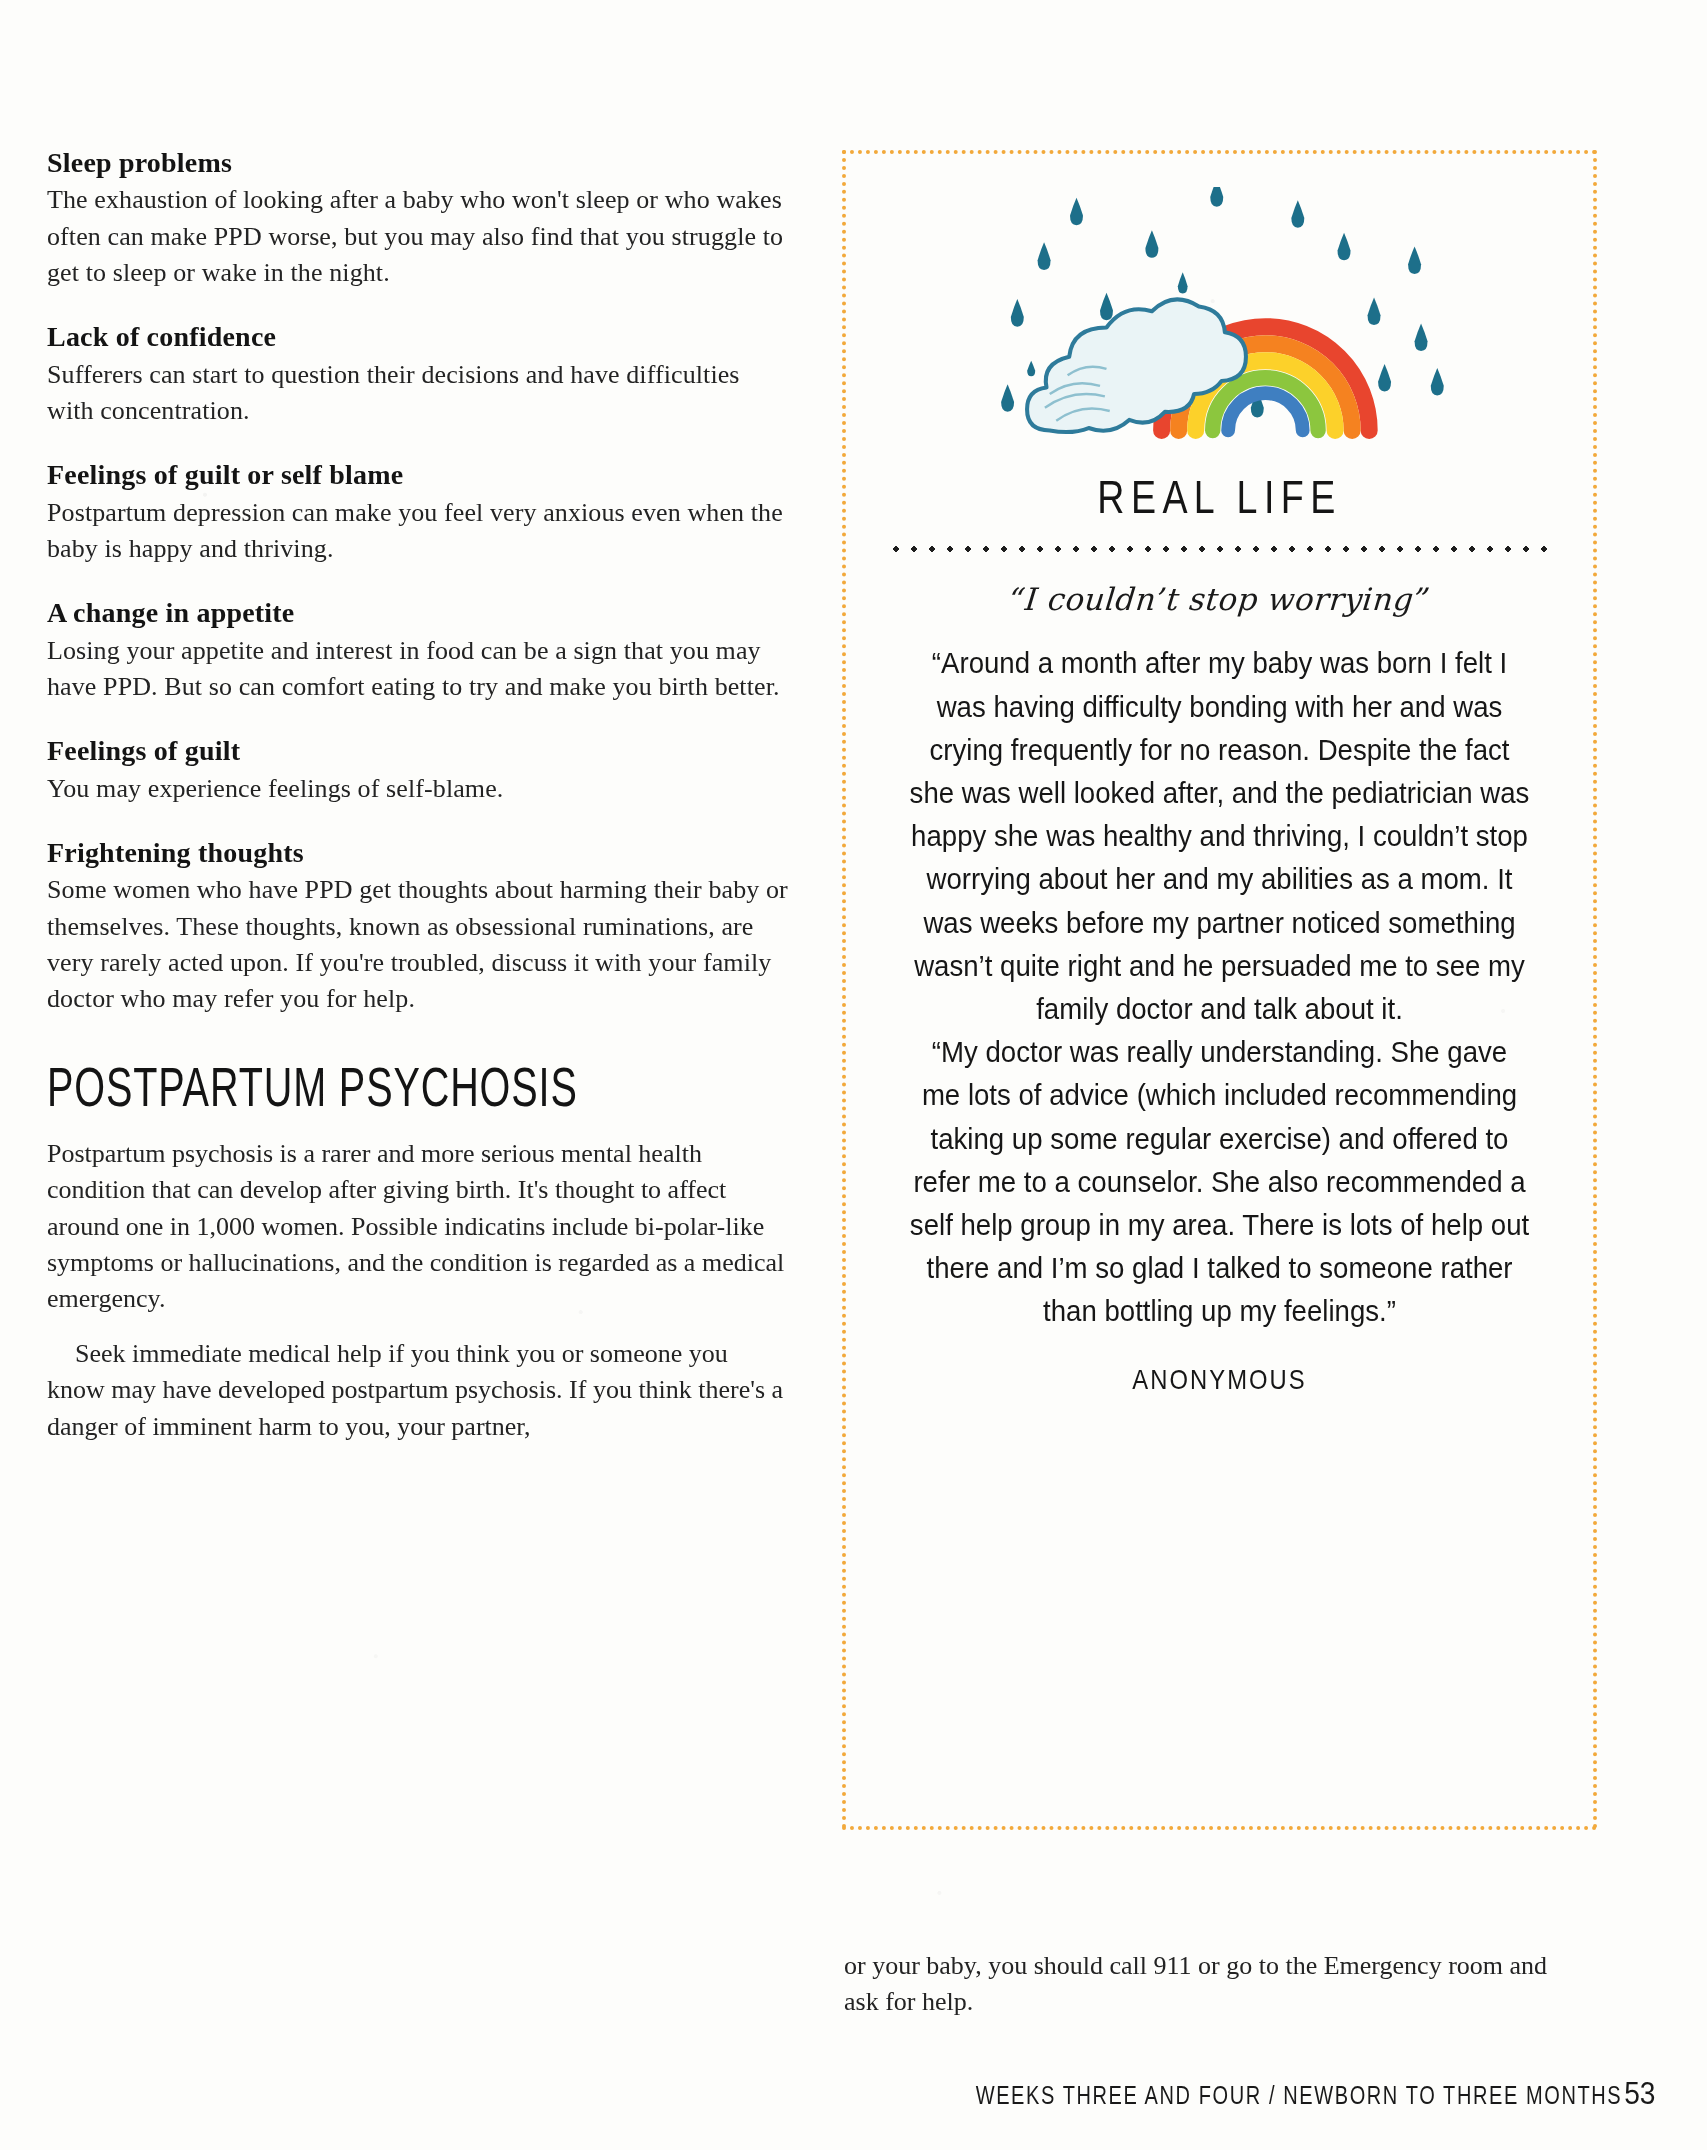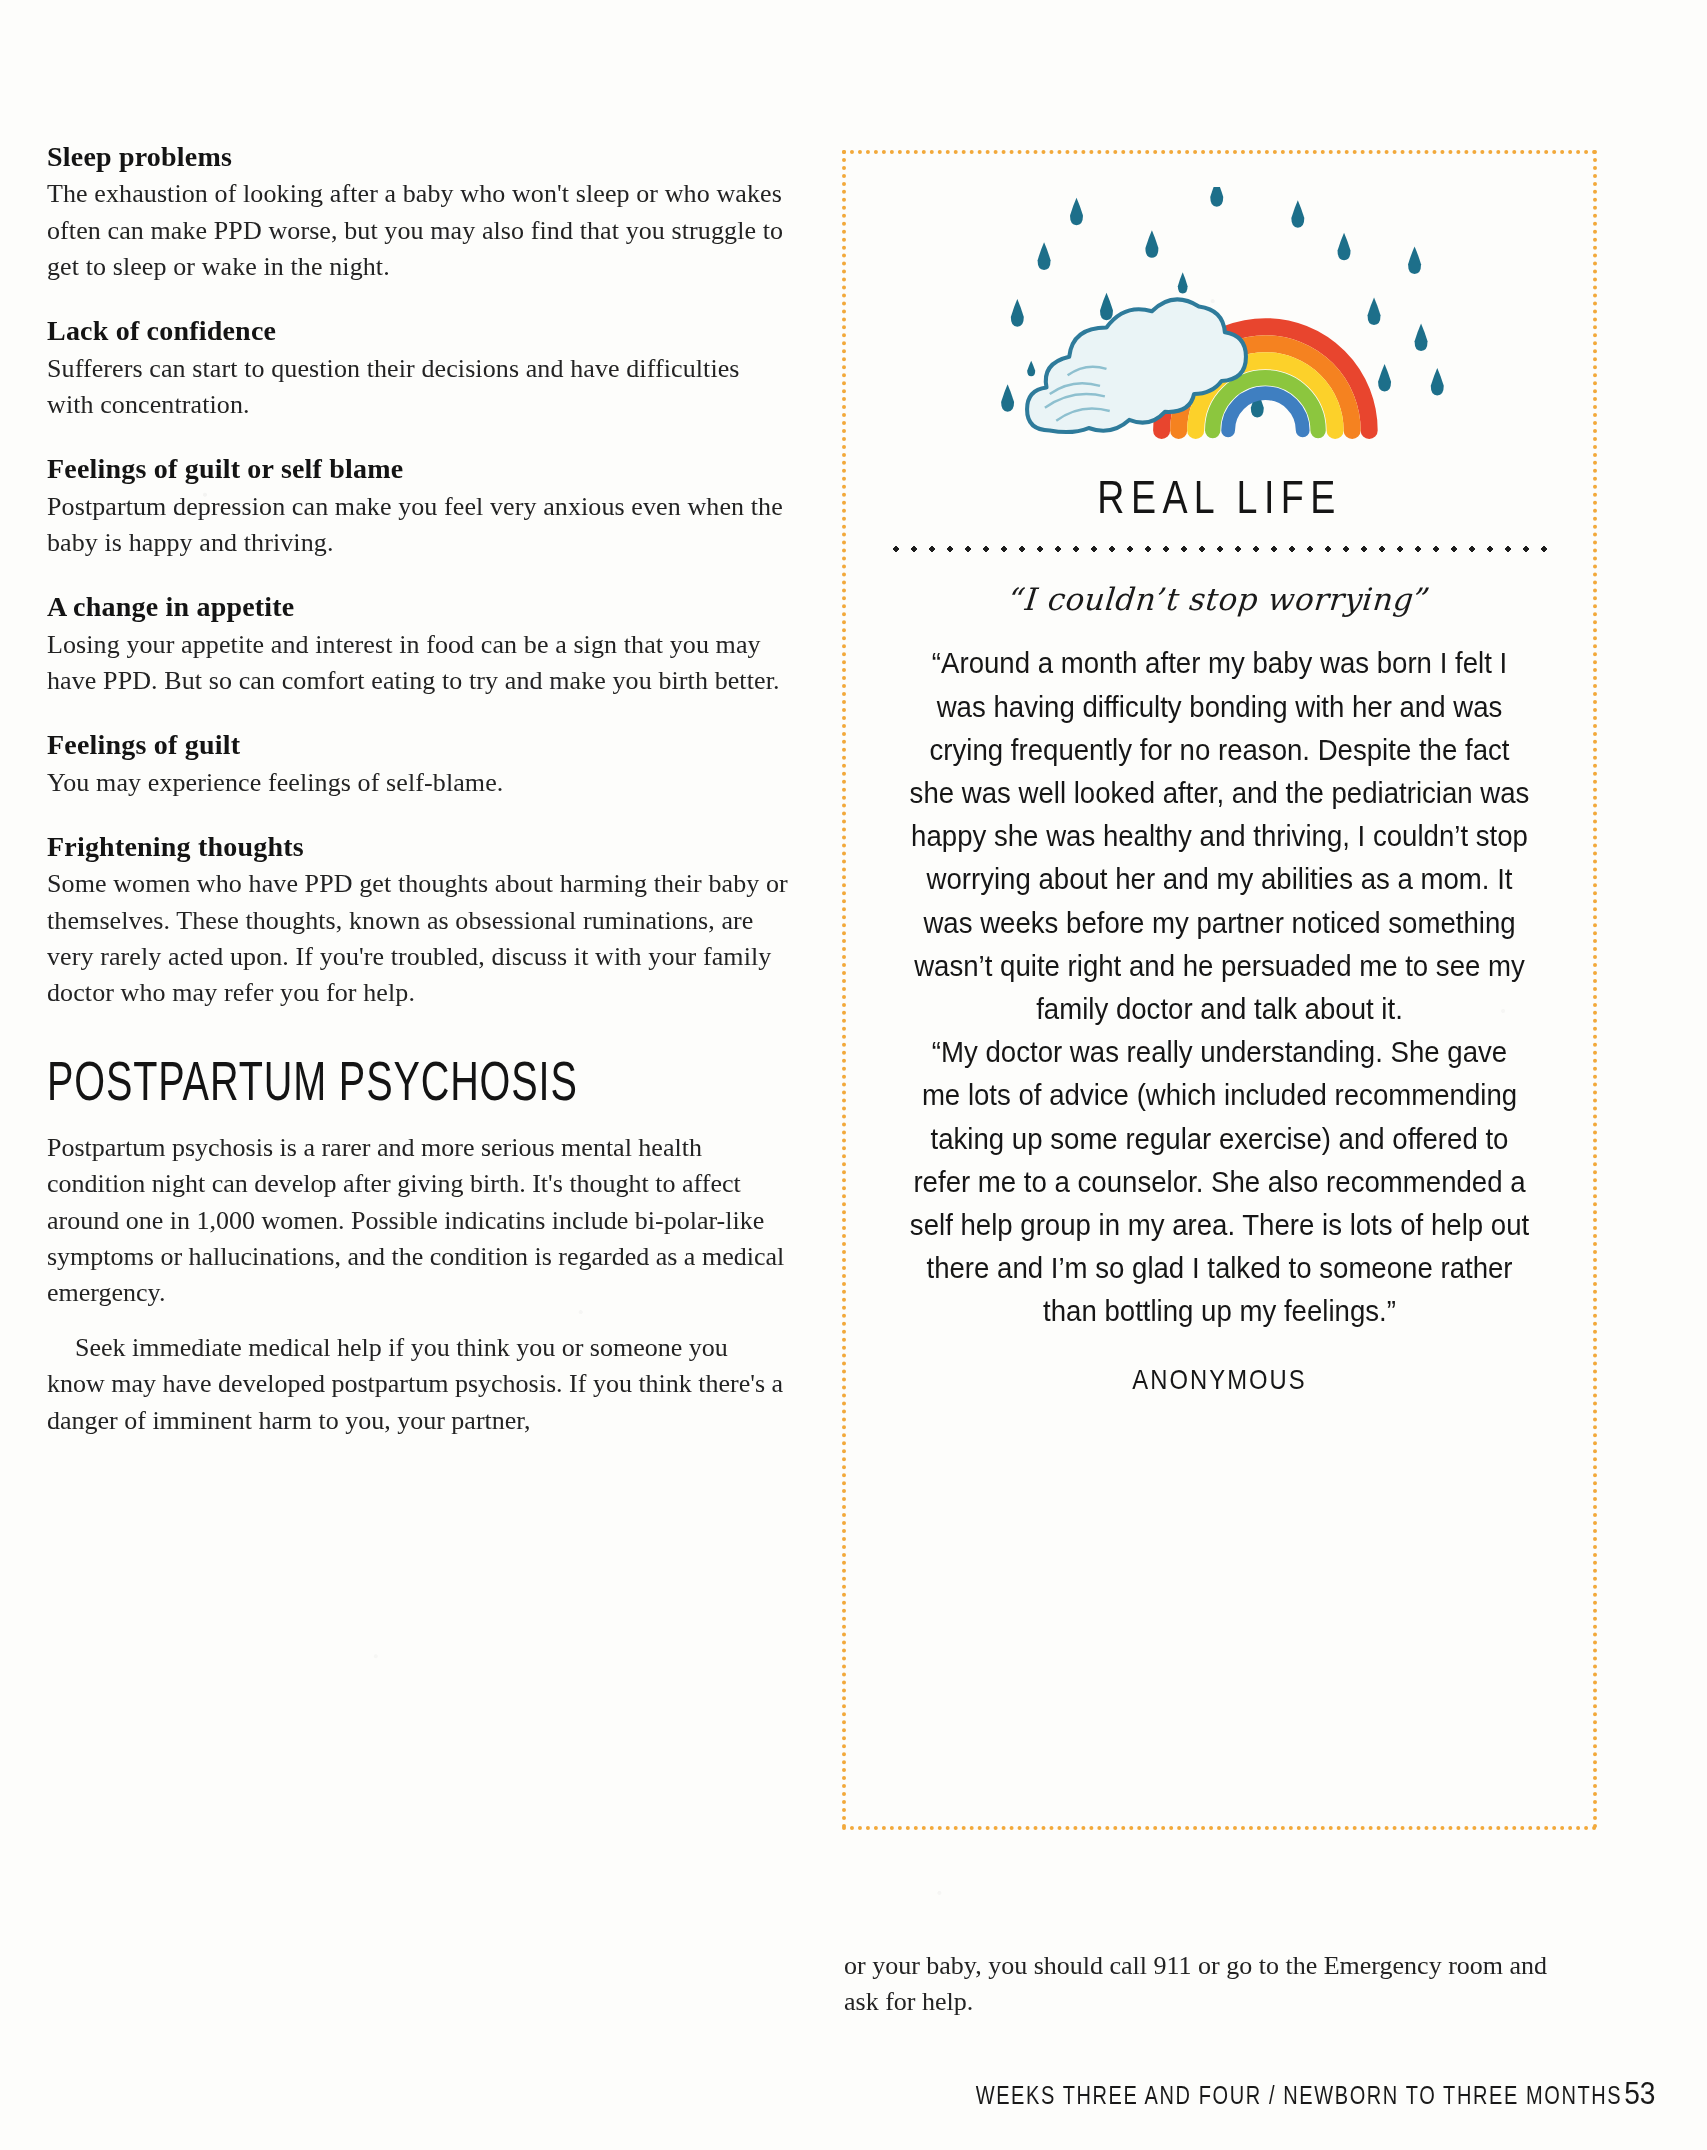--- a/index.html
+++ b/index.html
@@ -22,21 +22,21 @@
       radial-gradient(circle at 55% 88%, rgba(160,160,160,.08) 0 1.6px, transparent 2.4px),
       radial-gradient(circle at 22% 77%, rgba(160,160,160,.07) 0 1.6px, transparent 2.4px);
     pointer-events:none;
   }
 
   .page{position:absolute;inset:0;}
 
   
   .col-left{
     position:absolute;
-    left:47px; top:140px; width:743px;
+    left:47px; top:146px; width:743px;
   }
   .sym-block{margin-bottom:29px;}
   .sym-h{
     font-family:"Liberation Serif", serif;
     font-weight:bold;
     font-size:28px;
     line-height:1.18;
     letter-spacing:0.2px;
     margin:0 0 3.2px 0;
     color:#141414;
@@ -209,21 +209,21 @@
       <p class="sym-p">You may experience feelings of self-blame.</p>
     </div>
 
     <div class="sym-block">
       <h3 class="sym-h">Frightening thoughts</h3>
       <p class="sym-p">Some women who have PPD get thoughts about harming their baby or themselves. These thoughts, known as obsessional ruminations, are very rarely acted upon. If you're troubled, discuss it with your family doctor who may refer you for help.</p>
     </div>
 
     <h2 class="psy-title">POSTPARTUM PSYCHOSIS</h2>
 
-    <p class="psy-p">Postpartum psychosis is a rarer and more serious mental health condition night can develop after giving birth. It's thought to affect around one in 1,000 women. Possible indicatins include bi-polar-like symptoms or hallucinations, and the condition is regarded as a medical emergency.</p>
+    <p class="psy-p">Postpartum psychosis is a rarer and more serious mental health condition that can develop after giving birth. It's thought to affect around one in 1,000 women. Possible indicatins include bi-polar-like symptoms or hallucinations, and the condition is regarded as a medical emergency.</p>
     <p class="psy-p indent">Seek immediate medical help if you think you or someone you know may have developed postpartum psychosis. If you think there's a danger of imminent harm to you, your partner,</p>
   </div>
 
   <div class="col-right">
     <div class="realbox">
 
       <div class="illus">
         <svg viewBox="0 0 560 330" xmlns="http://www.w3.org/2000/svg">
 
           <g fill="#1d6f8a">

